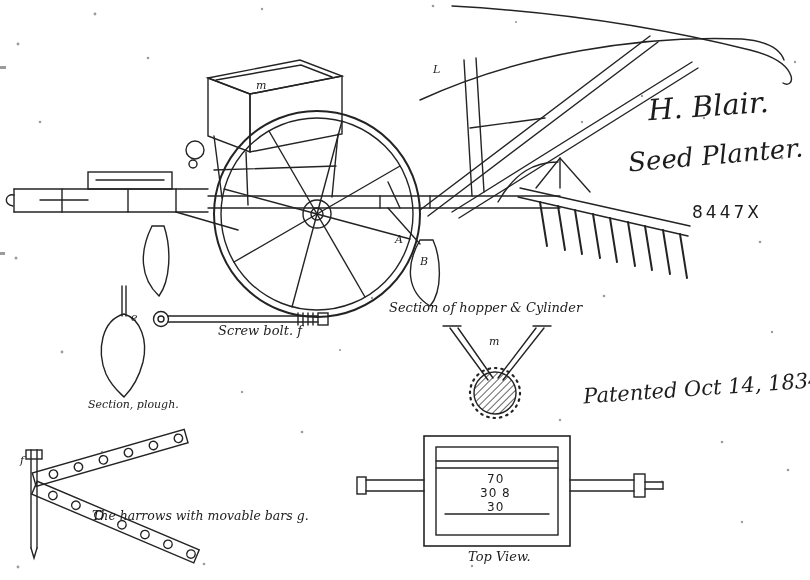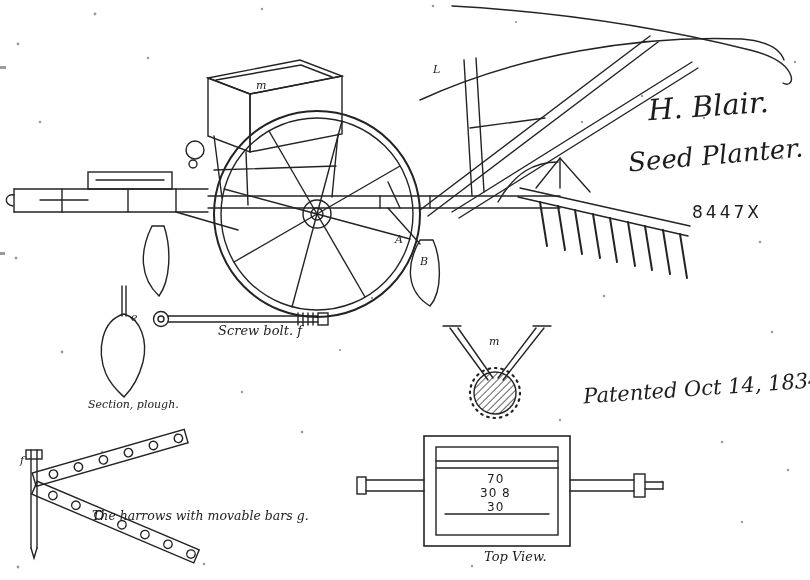--- a/index.html
+++ b/index.html
@@ -222,28 +222,29 @@
   </svg>
 
   <div class="label hand" style="left:648px;top:92px;font-size:29px;transform:rotate(-4deg);">H. Blair.</div>
 
   <div class="label hand" style="left:628px;top:142px;font-size:26px;transform:rotate(-5deg);">Seed Planter.</div>
 
   <div class="label" style="left:692px;top:204px;font-size:17px;letter-spacing:3px;font-family:'DejaVu Sans',sans-serif;">8447X</div>
 
   <div class="label hand" style="left:583px;top:378px;font-size:21px;transform:rotate(-4deg);">Patented Oct 14, 1834.</div>
 
+  <div class="label hand" style="left:389px;top:301px;font-size:13px;">Section of hopper &amp; Cylinder</div>
 
   <div class="label hand" style="left:88px;top:399px;font-size:11px;">Section, plough.</div>
 
   <div class="label hand" style="left:218px;top:324px;font-size:13px;">Screw bolt. f</div>
 
   <div class="label hand" style="left:72px;top:510px;font-size:12.5px;margin-left:20px;">The harrows with movable bars g.</div>
 
-  <div class="label hand" style="left:484px;top:550px;font-size:13px;">Top View.</div>
+  <div class="label hand" style="left:468px;top:550px;font-size:13px;">Top View.</div>
 
   <div class="label num" style="left:487px;top:473px;">70</div>
   <div class="label num" style="left:480px;top:487px;">30 8</div>
   <div class="label num" style="left:487px;top:501px;">30</div>
 
   <div class="label letter" style="left:433px;top:64px;">L</div>
   <div class="label letter" style="left:256px;top:80px;">m</div>
   <div class="label letter" style="left:395px;top:234px;">A</div>
   <div class="label letter" style="left:420px;top:256px;">B</div>
   <div class="label letter" style="left:489px;top:336px;">m</div>

